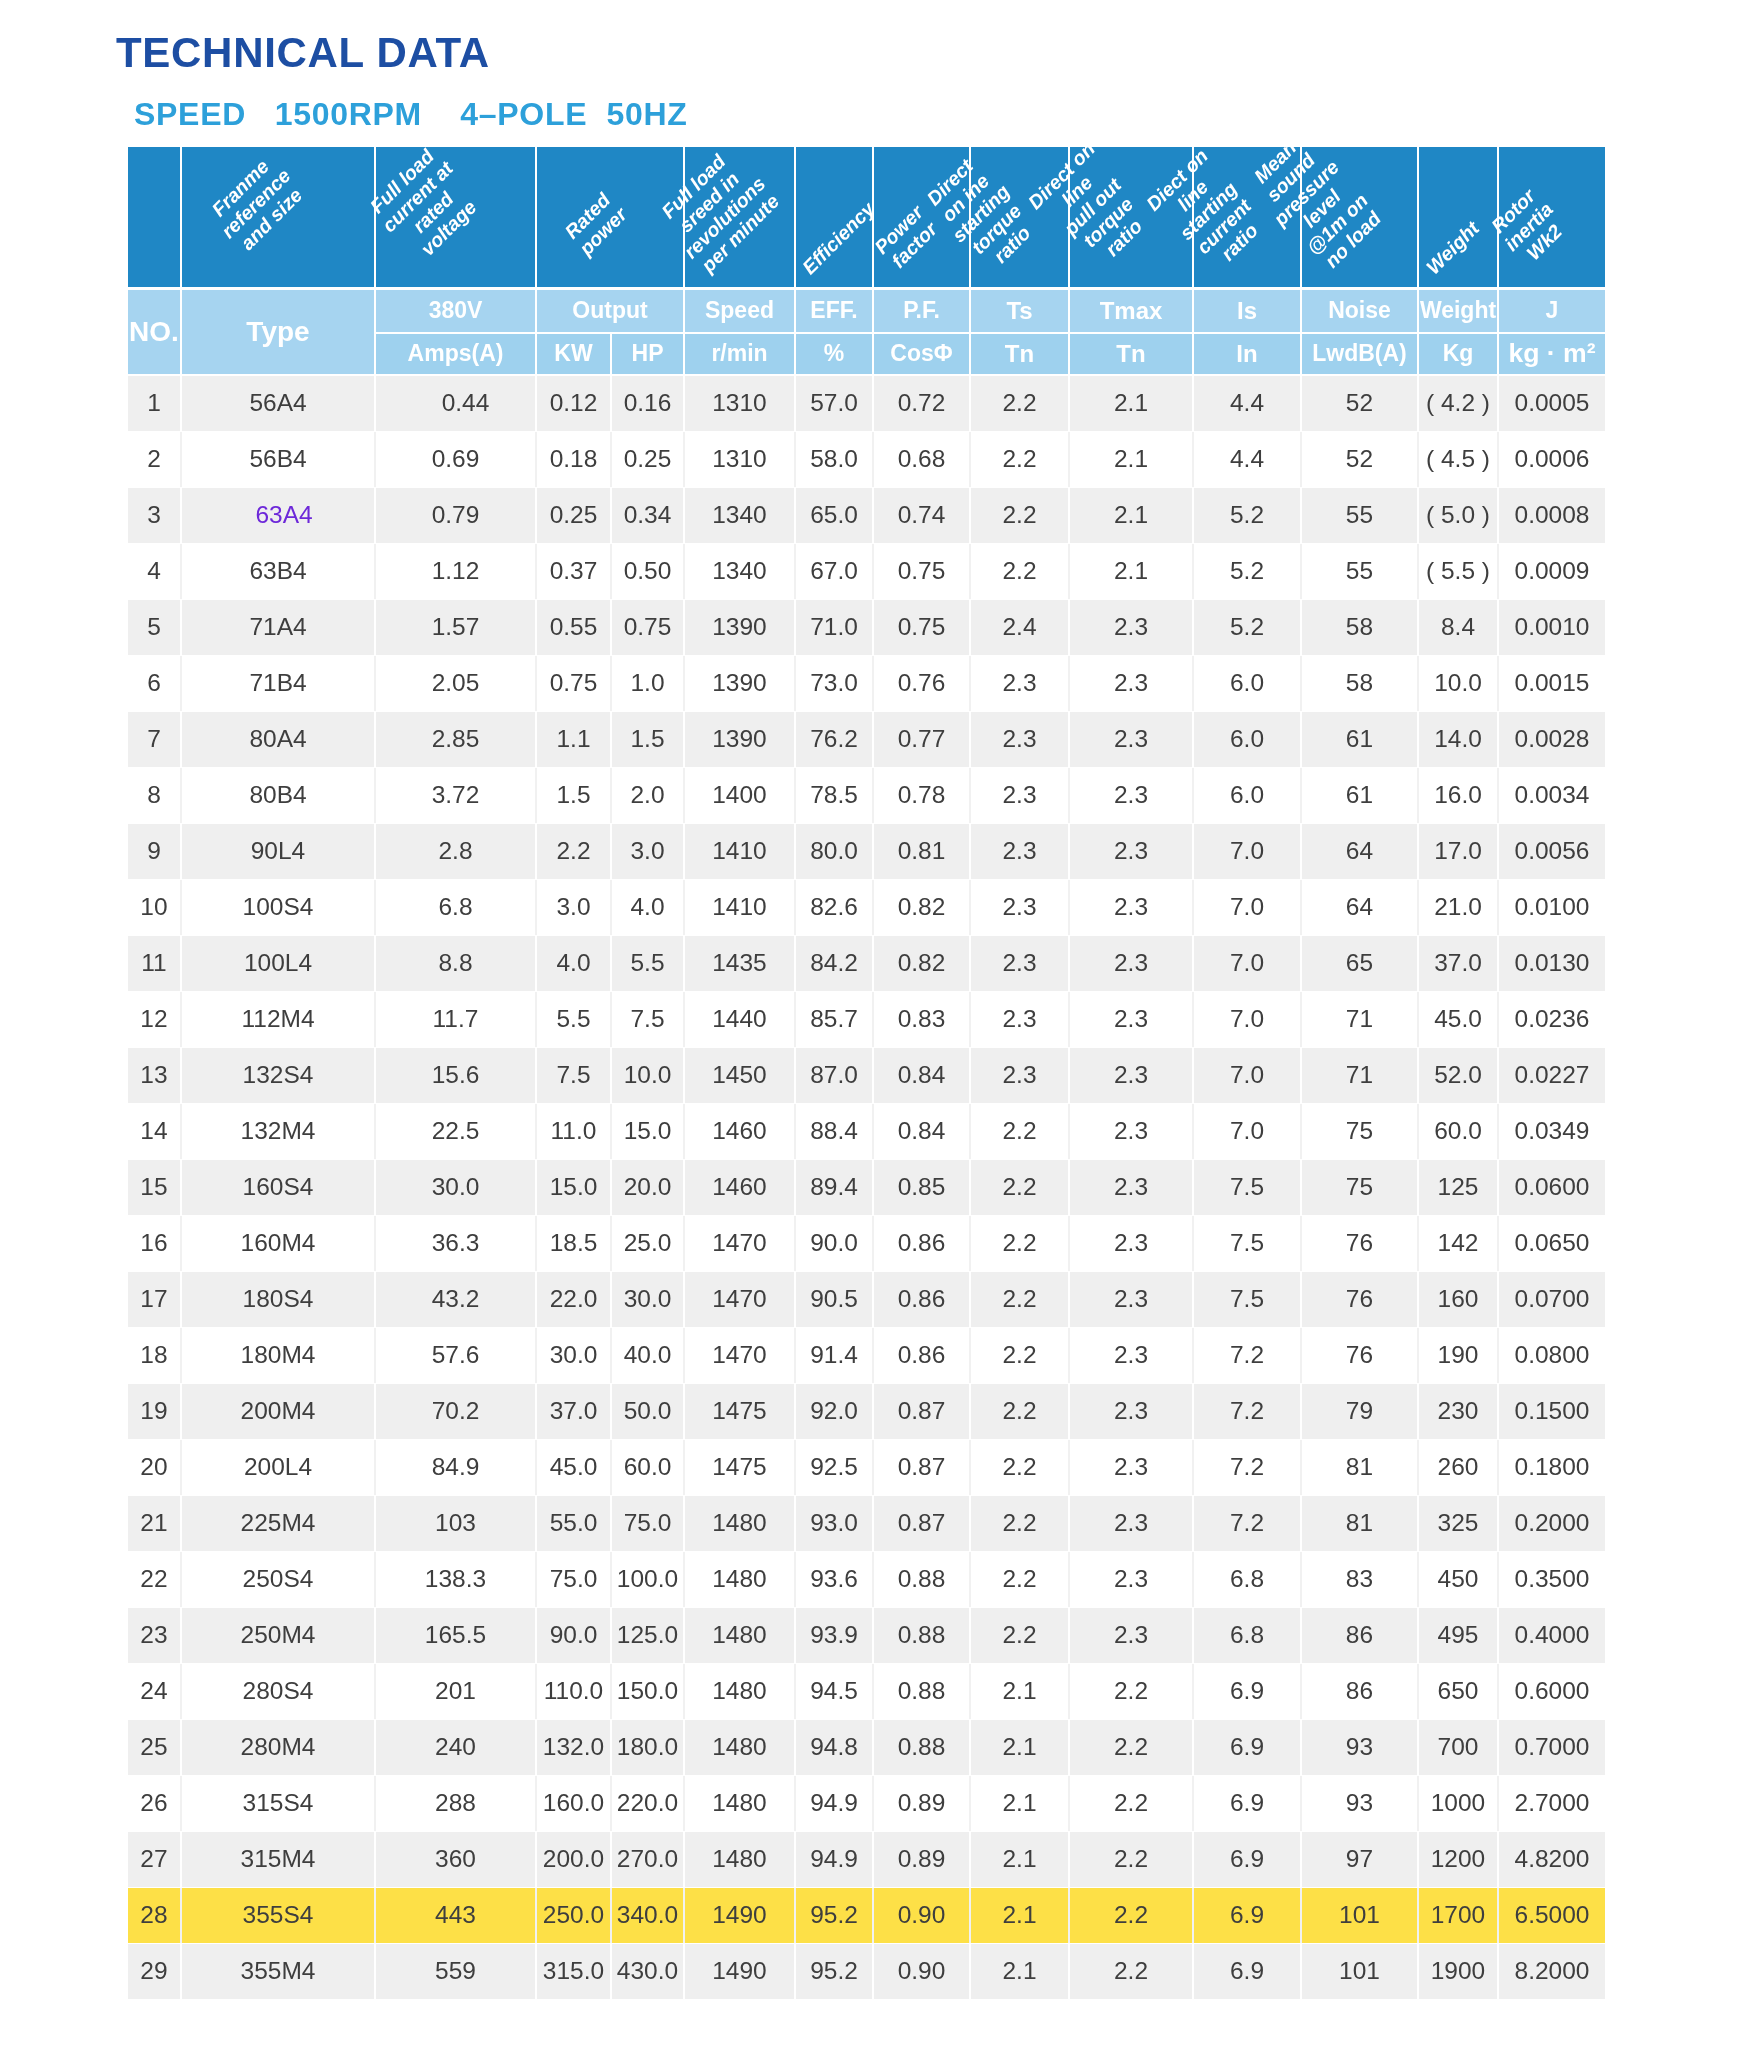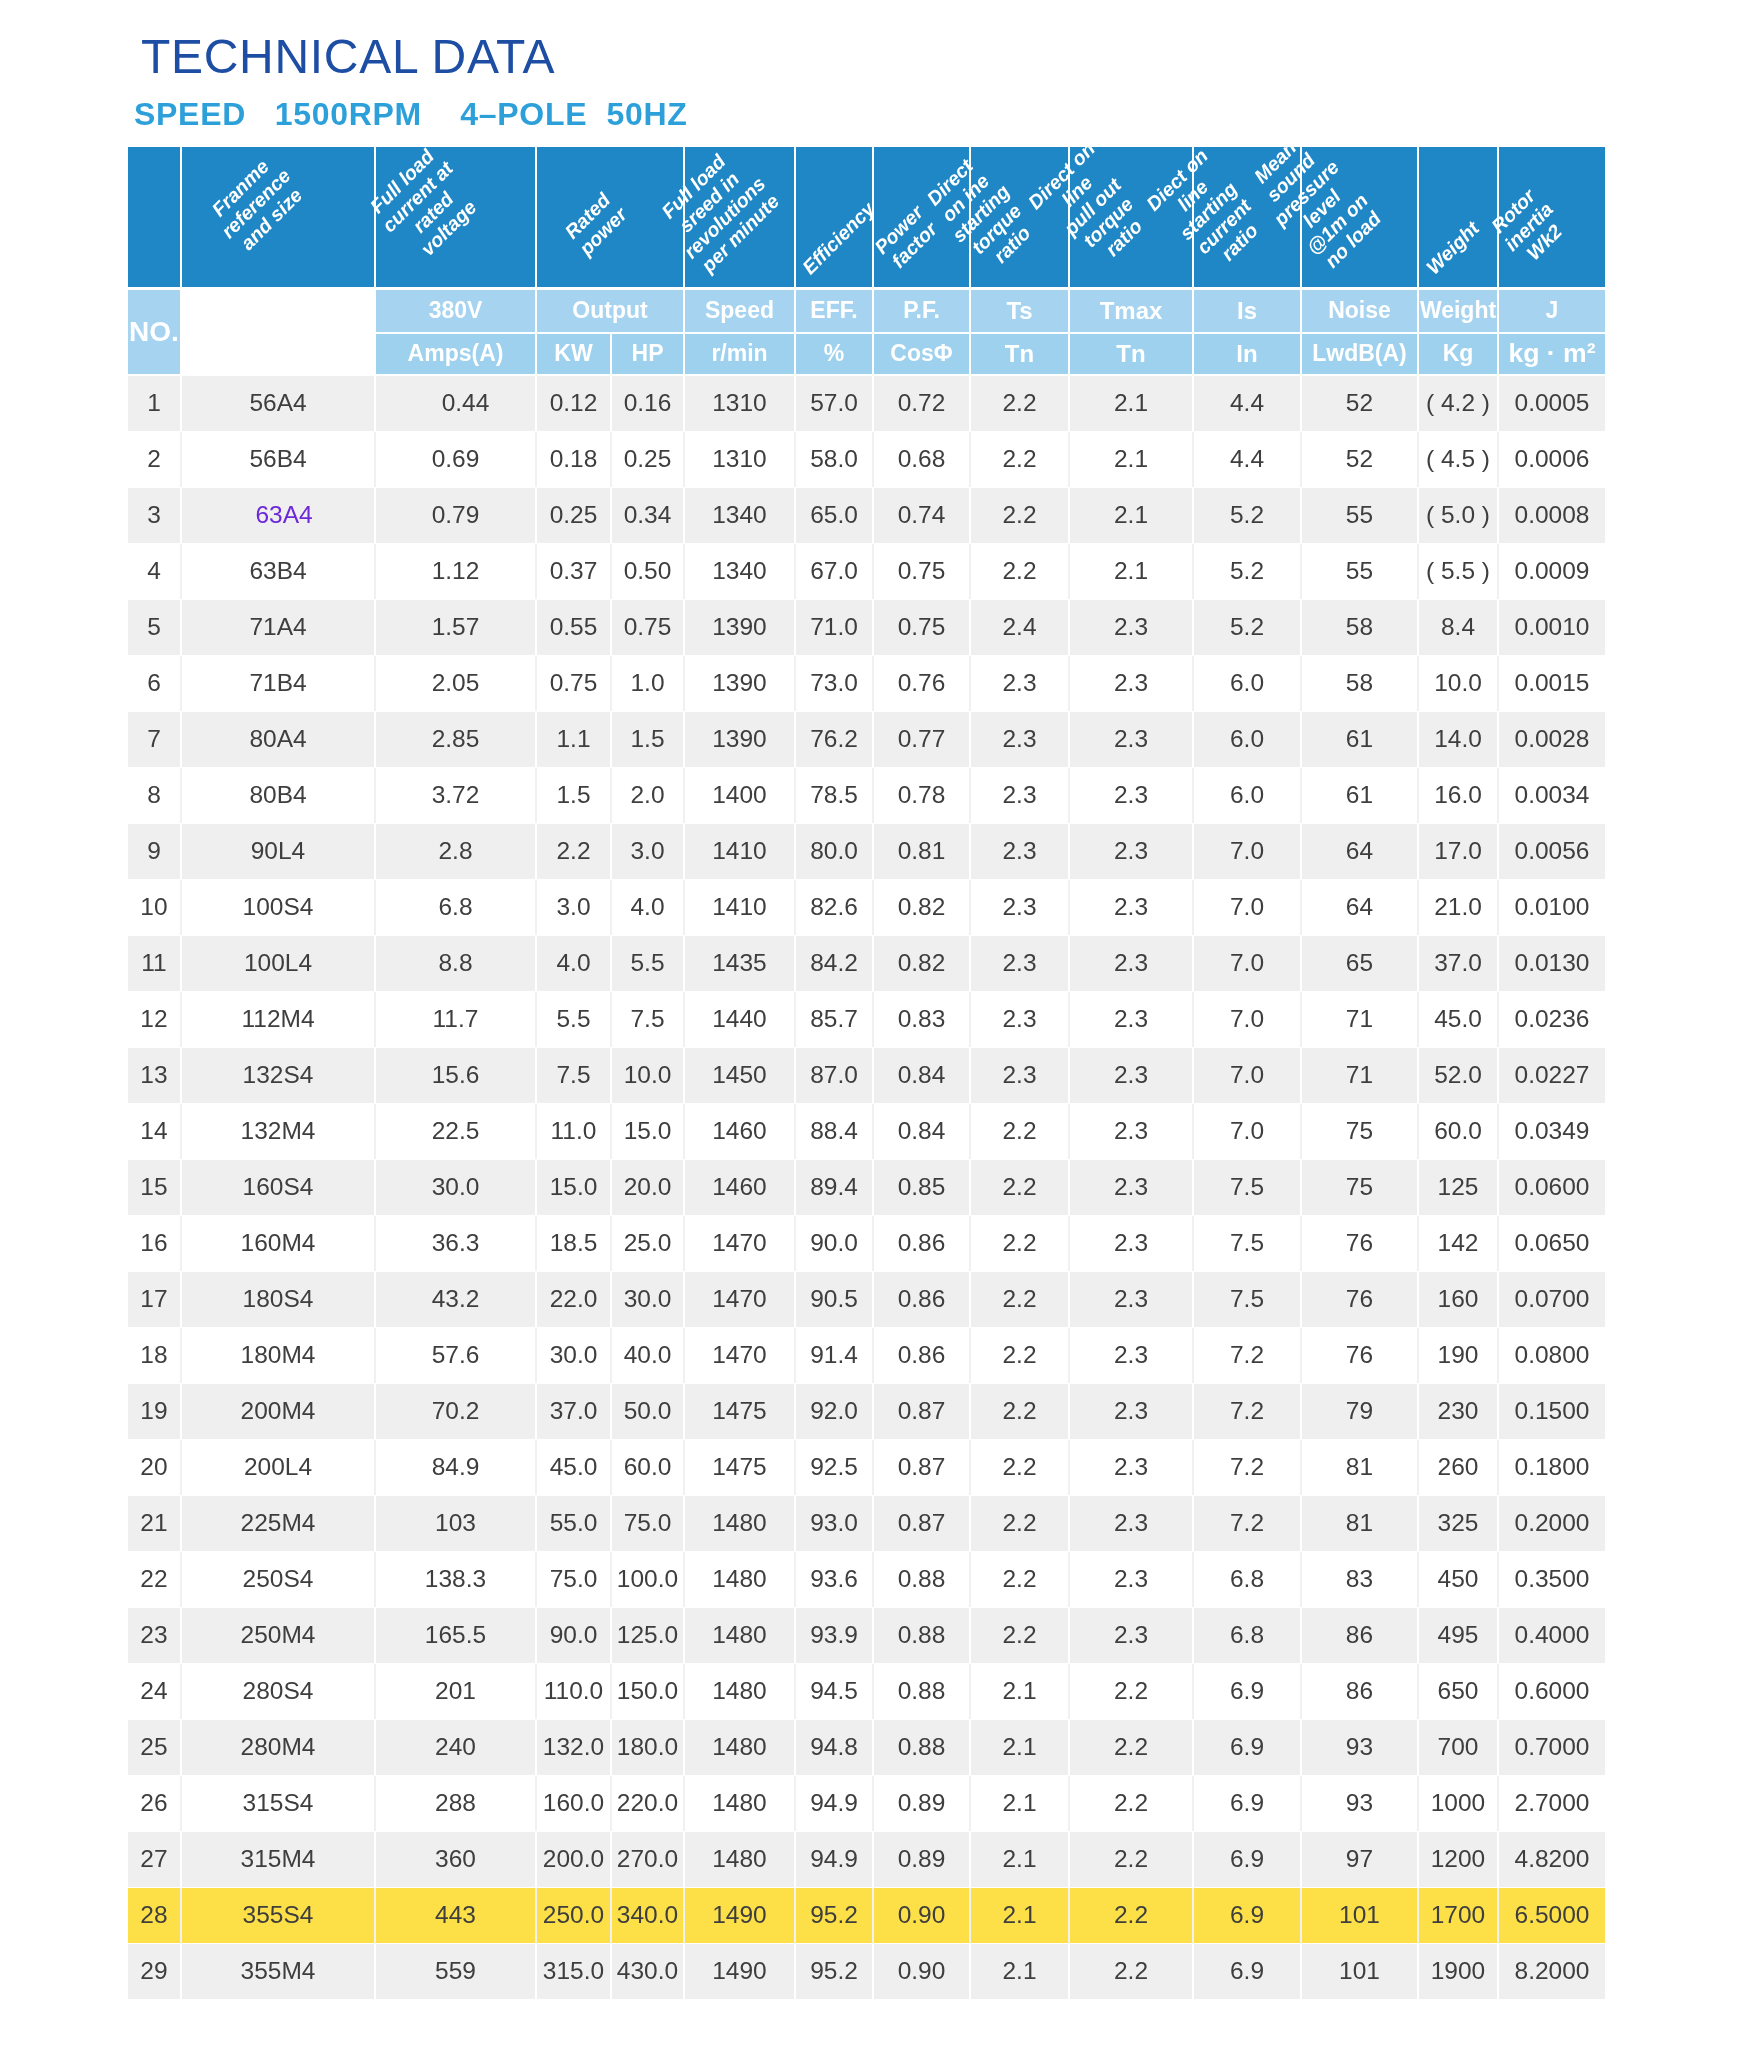--- a/index.html
+++ b/index.html
@@ -2,22 +2,22 @@
 <html style="font-size:11.2px"><head>
 <meta charset="utf-8">
 <style>
   html,body{margin:0;padding:0;}
   body{
     width:1757px;height:2066px;position:relative;background:#ffffff;
     font-family:"Liberation Sans","DejaVu Sans",sans-serif;
     -webkit-font-smoothing:antialiased;
   }
   .page-title{
-    position:absolute;left:141px;top:29px;
-    font-size:48px;font-weight:400;letter-spacing:0.7px;
+    position:absolute;left:116px;top:29px;
+    font-size:42px;font-weight:700;letter-spacing:0.7px;
     white-space:pre;
   }
   .page-subtitle{
     position:absolute;left:134px;top:96px;
     font-size:32px;font-weight:700;letter-spacing:0.7px;
     white-space:pre;
   }
   .tbl{position:absolute;left:128px;top:147px;width:1477px;}
   
   .grid{display:grid;grid-template-columns:52px 194px 161px 75px 73px 111px 78px 97px 99px 124px 108px 117px 80px 108px;}
@@ -114,20 +114,21 @@
     <div class="dcell" style="background: rgb(31, 135, 197);">
         <span class="rot">Weight</span>
       </div>
     <div class="dcell" style="background: rgb(31, 135, 197);">
         <span class="rot">Rotor inertia Wk2</span>
       </div>
   </div>
 
   <div class="grid head-sub">
     <div class="scell merged first" style="grid-column: 1; background: rgb(166, 212, 240);">NO.</div>
+    <div class="scell merged" style="grid-column: 2; background: rgb(166, 212, 240);">Type</div>
     <div class="scell" style="grid-area: 1 / 3; background: rgb(166, 212, 240);">380V</div>
     <div class="scell" style="grid-area: 1 / 4 / auto / span 2; background: rgb(166, 212, 240);">Output</div>
     <div class="scell" style="grid-area: 1 / 6; background: rgb(166, 212, 240);">Speed</div>
     <div class="scell" style="grid-area: 1 / 7; background: rgb(166, 212, 240);">EFF.</div>
     <div class="scell" style="grid-area: 1 / 8; background: rgb(166, 212, 240);">P.F.</div>
     <div class="scell small" style="grid-area: 1 / 9; background: rgb(166, 212, 240);">Ts</div>
     <div class="scell small" style="grid-area: 1 / 10; background: rgb(166, 212, 240);">Tmax</div>
     <div class="scell small" style="grid-area: 1 / 11; background: rgb(166, 212, 240);">Is</div>
     <div class="scell" style="grid-area: 1 / 12; background: rgb(166, 212, 240);">Noise</div>
     <div class="scell" style="grid-area: 1 / 13; background: rgb(166, 212, 240);">Weight</div>

